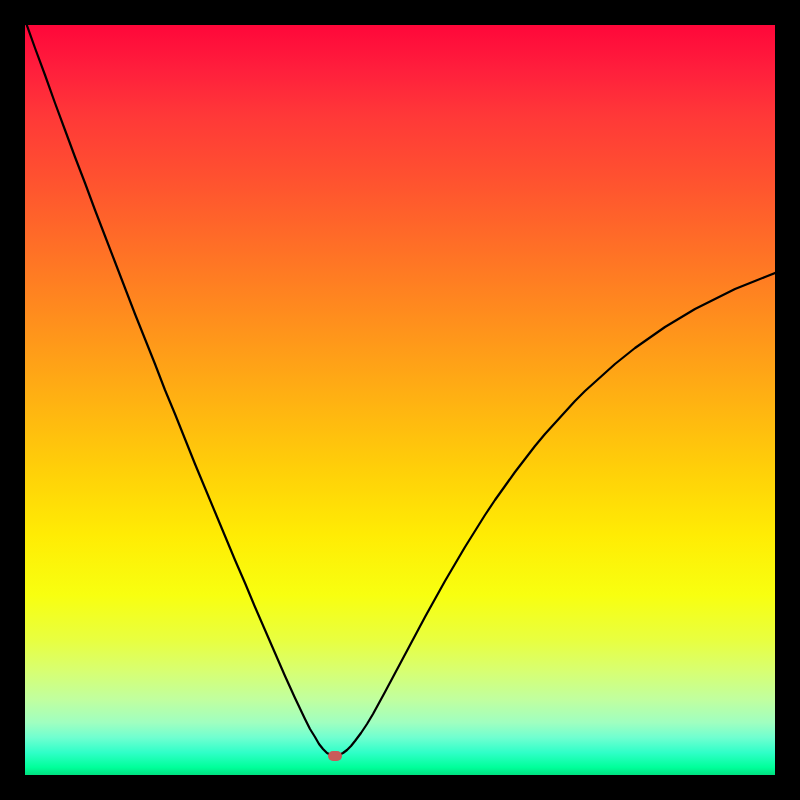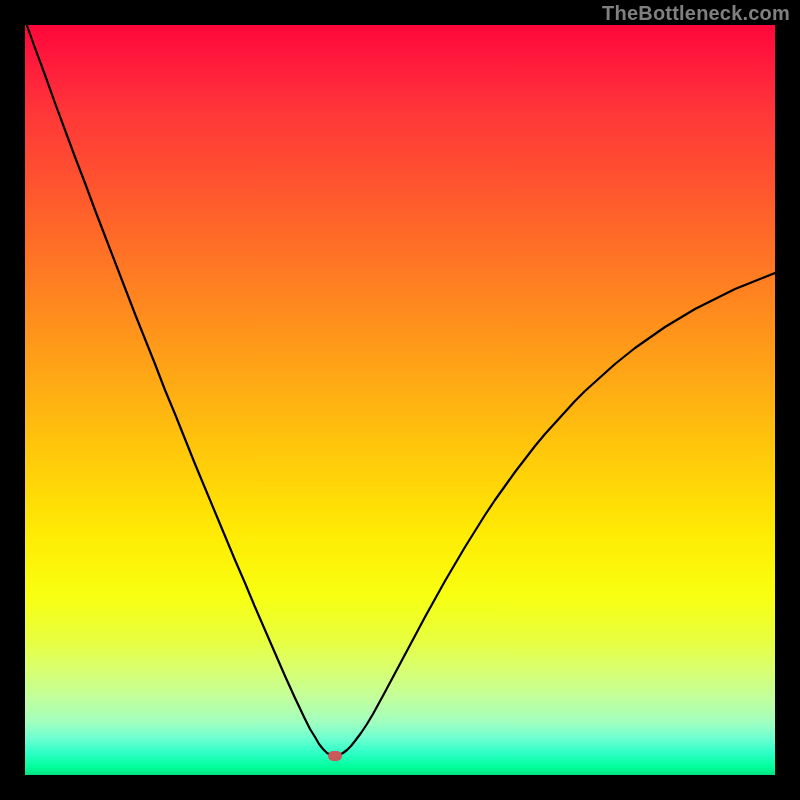--- a/index.html
+++ b/index.html
@@ -70,14 +70,13 @@
 </head>
 <body>
 
 <div class="frame">
   <div class="plot">
     <svg class="curve-svg" viewBox="0 0 750 750" preserveAspectRatio="none">
       <path id="curve-path" class="curve-path" d="M0 -5 L10 23 L20 50 L30 78 L40 105 L50 132 L60 158 L70 185 L80 211 L90 237 L100 263 L110 289 L120 314 L130 339 L140 365 L150 389 L160 414 L170 439 L180 463 L190 487 L200 511 L210 535 L220 558 L230 582 L240 605 L250 628 L260 651 L270 673 L280 694 L285 704 L290 712 L294 719 L298 724 L302 728 L306 730 L310 731 L314 730 L318 728 L322 725 L326 721 L330 716 L336 708 L342 699 L348 689 L354 678 L360 667 L368 652 L376 637 L384 622 L392 607 L400 592 L410 574 L420 556 L430 539 L440 522 L450 506 L460 490 L470 475 L480 461 L490 447 L500 434 L510 421 L520 409 L530 398 L540 387 L550 376 L560 366 L570 357 L580 348 L590 339 L600 331 L610 323 L620 316 L630 309 L640 302 L650 296 L660 290 L670 284 L680 279 L690 274 L700 269 L710 264 L720 260 L730 256 L740 252 L750 248"></path>
     </svg>
     <div id="marker" class="marker" style="left: 303px; top: 726px;"></div>
   </div>
-  <div class="attribution" style="top:2px; right:10px;">TheBottleneck.com</div>
 </div>
 
 </body></html>

